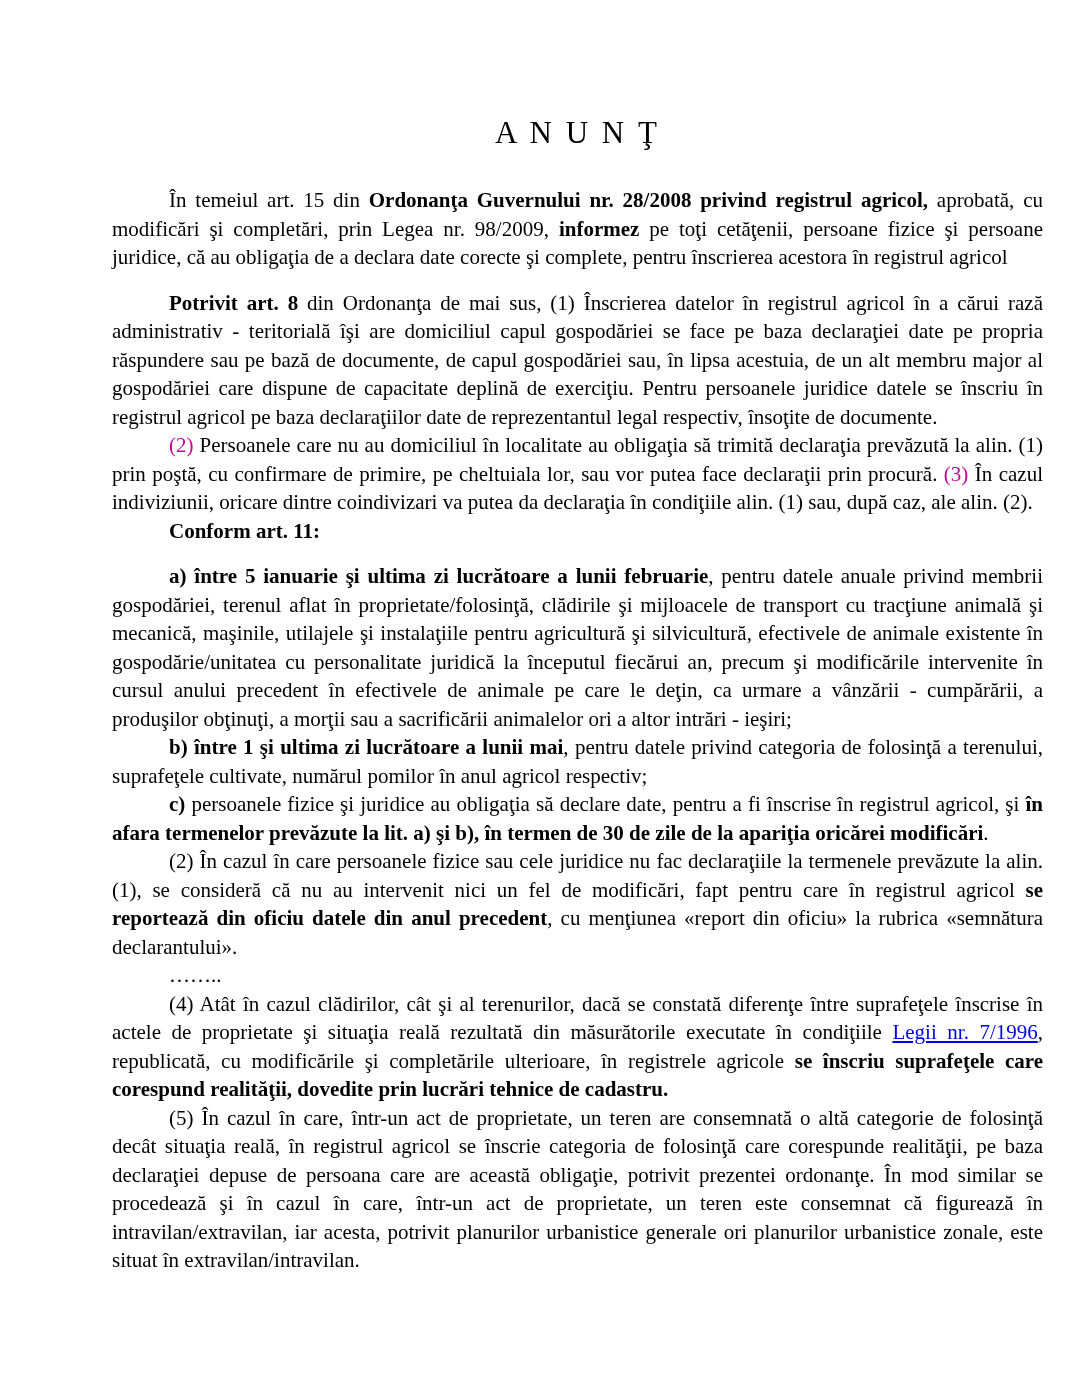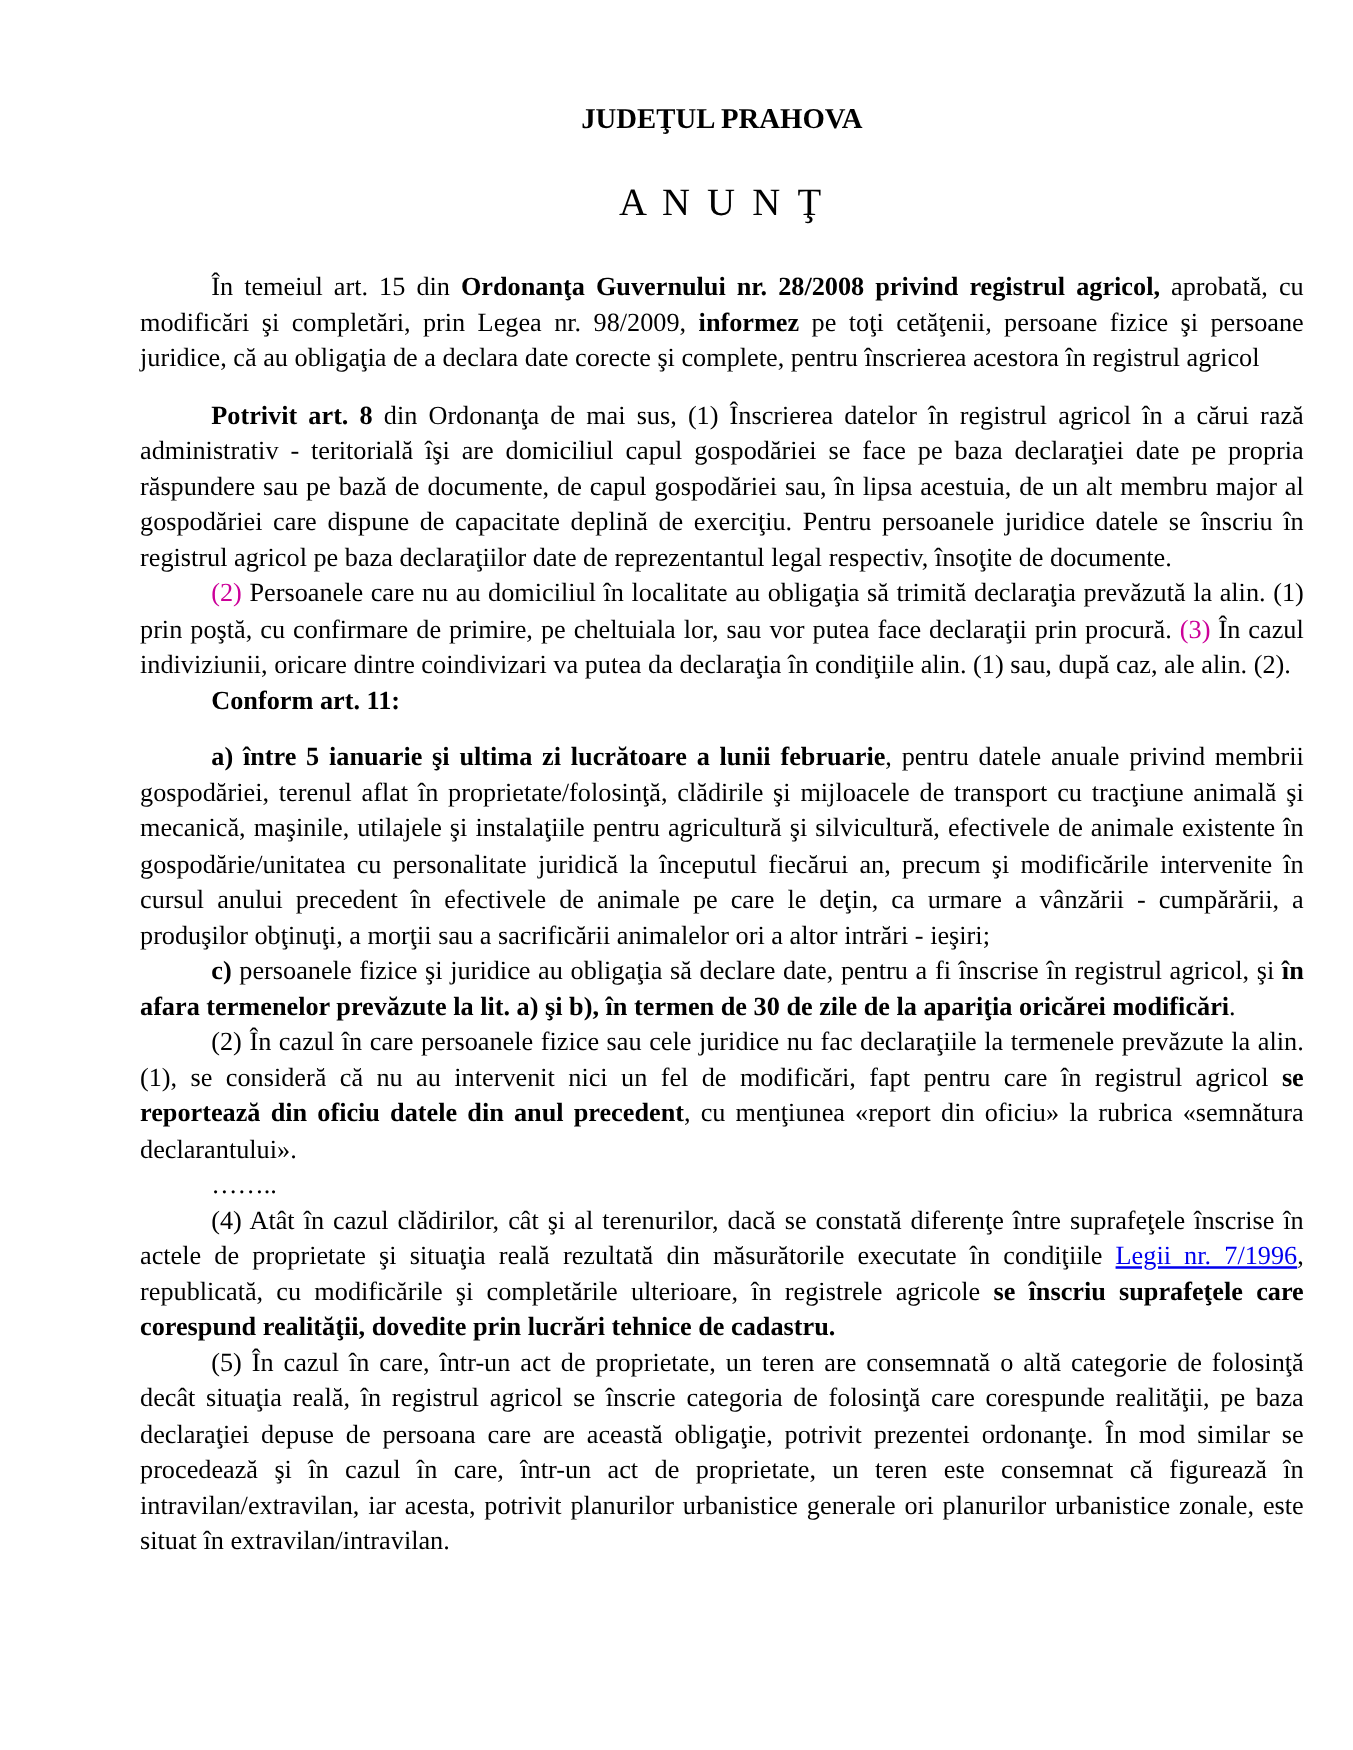--- a/index.html
+++ b/index.html
@@ -50,31 +50,31 @@
     text-decoration: underline;
     cursor: pointer;
   }
 </style>
 </head>
 <body>
 
 <div class="page">
 
   <div class="doc-header">
-    <div>JUDEŢUL PRAHOVA</div>
   </div>
 
   <div class="doc-title">A N U N Ţ</div>
 
   <div class="doc-body" id="doc-body">
       <p class="space-before"><span>În temeiul art. 15 din </span><span class="b">Ordonanţa Guvernului nr. 28/2008 privind registrul agricol,</span><span> aprobată, cu modificări şi completări, prin Legea nr. 98/2009, </span><span class="b">informez</span><span> pe toţi cetăţenii, persoane fizice şi persoane juridice, că au obligaţia de a declara date corecte şi complete, pentru înscrierea acestora în registrul agricol</span></p>
       <p class="space-before"><span class="b">Potrivit art. 8</span><span> din Ordonanţa de mai sus, (1) Înscrierea datelor în registrul agricol în a cărui rază administrativ - teritorială îşi are domiciliul capul gospodăriei se face pe baza declaraţiei date pe propria răspundere sau pe bază de documente, de capul gospodăriei sau, în lipsa acestuia, de un alt membru major al gospodăriei care dispune de capacitate deplină de exerciţiu. Pentru persoanele juridice datele se înscriu în registrul agricol pe baza declaraţiilor date de reprezentantul legal respectiv, însoţite de documente.</span></p>
       <p><span style="color: rgb(204, 0, 153);">(2)</span><span> Persoanele care nu au domiciliul în localitate au obligaţia să trimită declaraţia prevăzută la alin. (1) prin poştă, cu confirmare de primire, pe cheltuiala lor, sau vor putea face declaraţii prin procură. </span><span style="color: rgb(204, 0, 153);">(3)</span><span> În cazul indiviziunii, oricare dintre coindivizari va putea da declaraţia în condiţiile alin. (1) sau, după caz, ale alin. (2).</span></p>
       <p><span class="b">Conform art. 11:</span></p>
       <p class="space-before"><span class="b">a) între 5 ianuarie şi ultima zi lucrătoare a lunii februarie</span><span>, pentru datele anuale privind membrii gospodăriei, terenul aflat în proprietate/folosinţă, clădirile şi mijloacele de transport cu tracţiune animală şi mecanică, maşinile, utilajele şi instalaţiile pentru agricultură şi silvicultură, efectivele de animale existente în gospodărie/unitatea cu personalitate juridică la începutul fiecărui an, precum şi modificările intervenite în cursul anului precedent în efectivele de animale pe care le deţin, ca urmare a vânzării - cumpărării, a produşilor obţinuţi, a morţii sau a sacrificării animalelor ori a altor intrări - ieşiri;</span></p>
+      <p><span class="b">b) între 1 şi ultima zi lucrătoare a lunii mai</span><span>, pentru datele privind categoria de folosinţă a terenului, suprafeţele cultivate, numărul pomilor în anul agricol respectiv;</span></p>
       <p><span class="b">c)</span><span> persoanele fizice şi juridice au obligaţia să declare date, pentru a fi înscrise în registrul agricol, şi </span><span class="b">în afara termenelor prevăzute la lit. a) şi b), în termen de 30 de zile de la apariţia oricărei modificări</span><span>.</span></p>
       <p><span> (2) În cazul în care persoanele fizice sau cele juridice nu fac declaraţiile la termenele prevăzute la alin. (1), se consideră că nu au intervenit nici un fel de modificări, fapt pentru care în registrul agricol </span><span class="b">se reportează din oficiu datele din anul precedent</span><span>, cu menţiunea «report din oficiu» la rubrica «semnătura declarantului».</span></p>
       <p><span>……..</span></p>
       <p><span>(4) Atât în cazul clădirilor, cât şi al terenurilor, dacă se constată diferenţe între suprafeţele înscrise în actele de proprietate şi situaţia reală rezultată din măsurătorile executate în condiţiile </span><a class="link" style="color: rgb(0, 0, 238);">Legii nr. 7/1996</a><span>, republicată, cu modificările şi completările ulterioare, în registrele agricole </span><span class="b">se înscriu suprafeţele care corespund realităţii, dovedite prin lucrări tehnice de cadastru.</span></p>
       <p><span>(5) În cazul în care, într-un act de proprietate, un teren are consemnată o altă categorie de folosinţă decât situaţia reală, în registrul agricol se înscrie categoria de folosinţă care corespunde realităţii, pe baza declaraţiei depuse de persoana care are această obligaţie, potrivit prezentei ordonanţe. În mod similar se procedează şi în cazul în care, într-un act de proprietate, un teren este consemnat că figurează în intravilan/extravilan, iar acesta, potrivit planurilor urbanistice generale ori planurilor urbanistice zonale, este situat în extravilan/intravilan.</span></p>
     </div>
 
 </div>
 
 </body></html>

